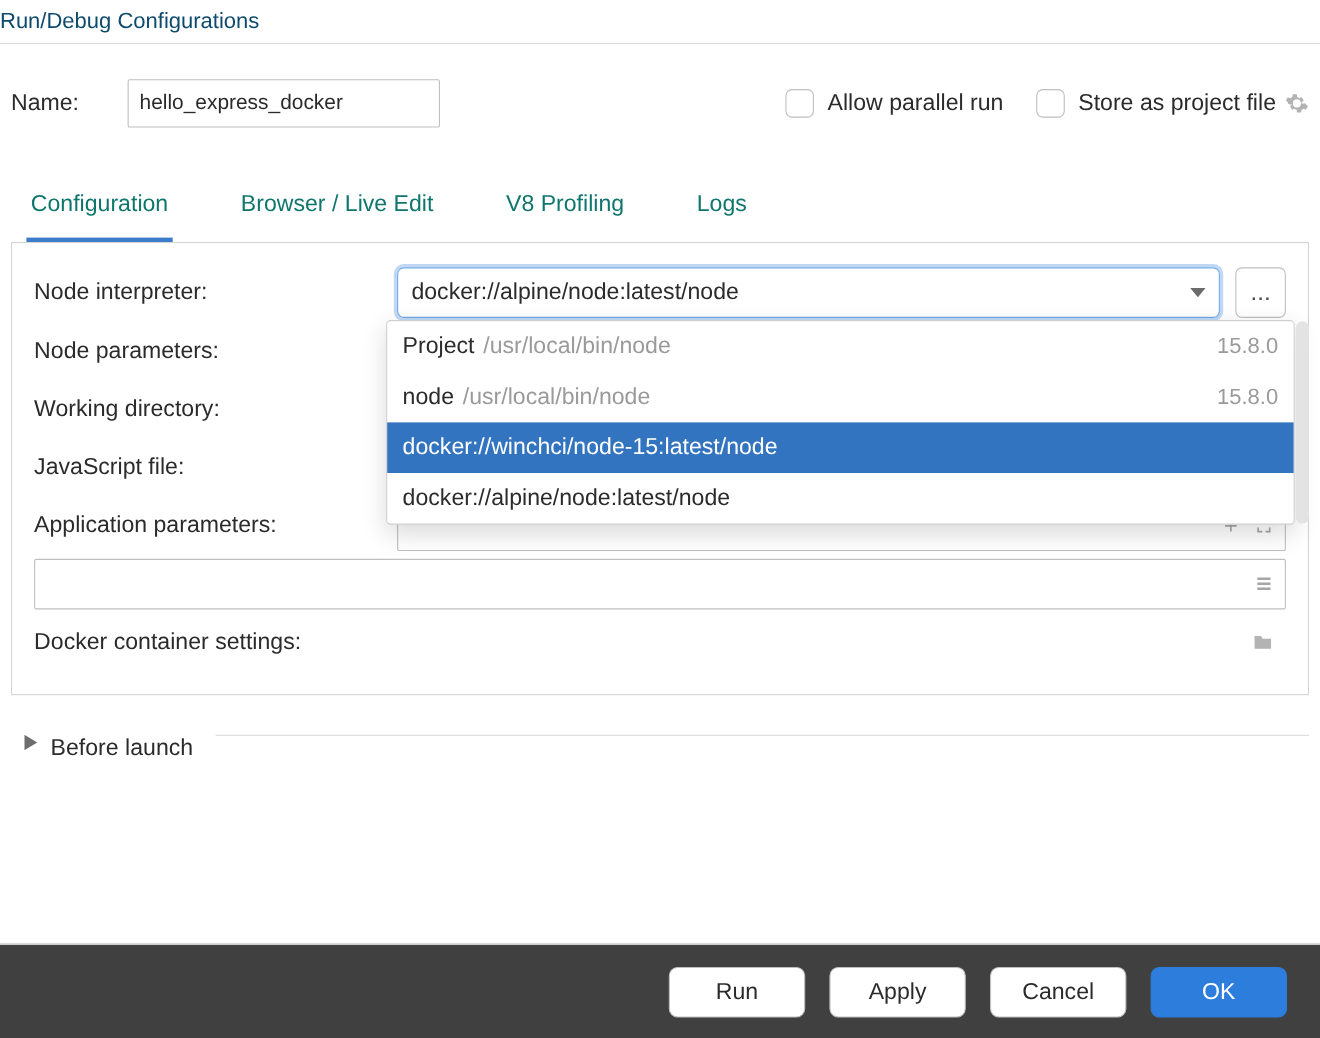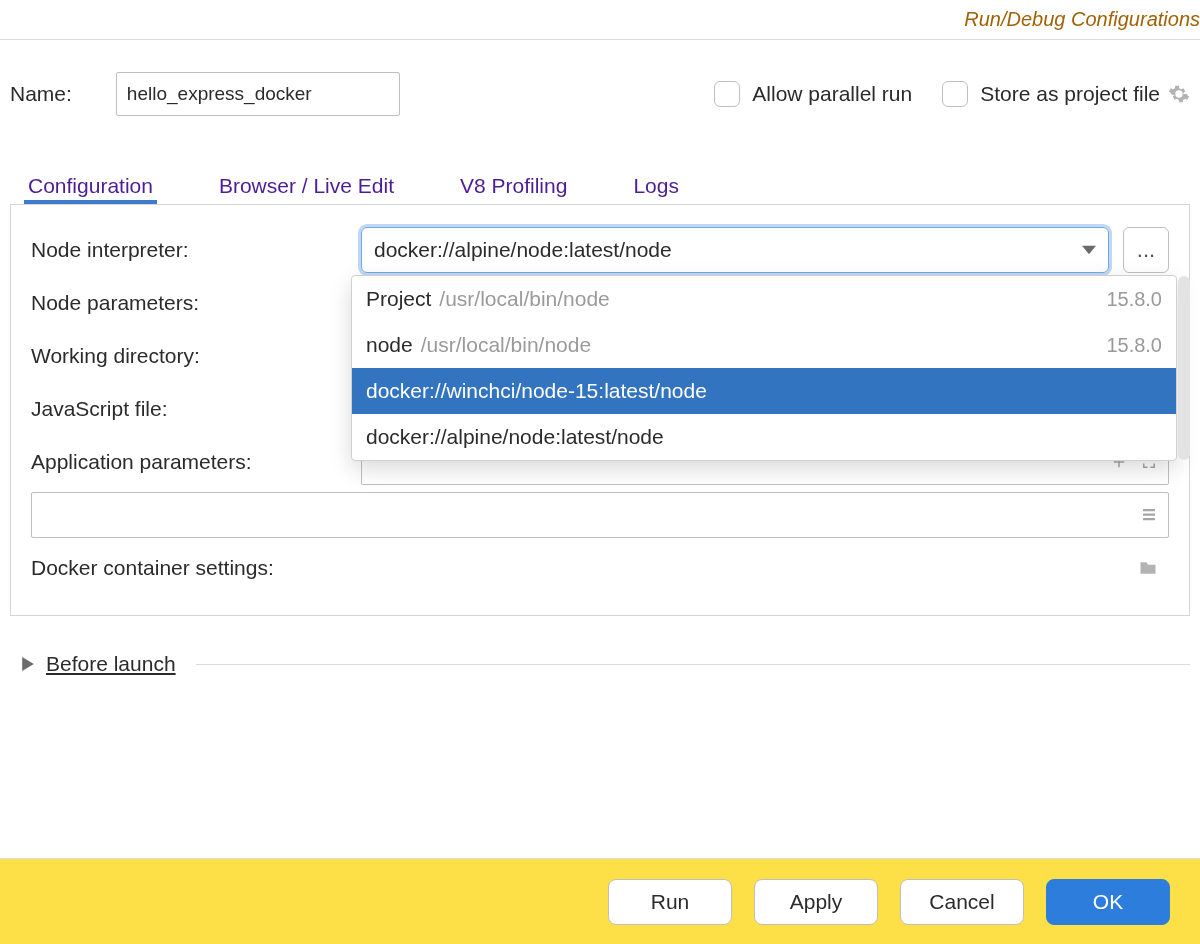--- a/index.html
+++ b/index.html
@@ -6,26 +6,25 @@
   html, body { width: 1200px; height: 944px; }
   body {
     font-family: "Helvetica Neue", Arial, sans-serif;
     font-size: 21px;
     color: #2b2b2b;
     background: #fff;
   }
 
   .title-bar {
     height: 40px;
-    text-align: right;
-    color: #a16207;
+    text-align: left;
+    color: #0c4a6e;
     font-size: 20px;
     padding-top: 8px;
     border-bottom: 1px solid #dcdcdc;
-    font-style: italic;
   }
 
   .top-row {
     display: flex;
     align-items: center;
     padding: 32px 10px 0 10px;
   }
   .top-row .name-label { margin-right: 44px; }
   .name-input {
     width: 284px;
@@ -45,23 +44,23 @@
     margin-right: 12px;
     background: #fff;
   }
   .gear { margin-left: 8px; color: #b3b3b3; }
 
   .tabs {
     display: flex;
     padding: 58px 10px 0 24px;
   }
   .tab {
-    padding: 0 4px 2px 4px;
+    padding: 0 4px 18px 4px;
     margin-right: 58px;
-    color: #4c1d95;
+    color: #0f766e;
   }
   .tab.active {
     border-bottom: 4px solid #3d7cc9;
   }
 
   .config-panel {
     margin: 0 10px 0 10px;
     border: 1px solid #d5d5d5;
     padding: 22px 20px 24px 20px;
     position: relative;
@@ -157,40 +156,39 @@
     right: -14px;
     top: 0;
     width: 12px;
     height: 100%;
     background: #e3e3e3;
     border-radius: 6px;
   }
 
   .before-launch {
     display: flex;
-    align-items: center;
+    align-items: flex-start;
     padding: 36px 10px 0 22px;
-    text-decoration: underline;
   }
   .before-launch .tri {
     color: #6d6d6d;
     margin-right: 12px;
   }
   .before-launch .line {
     flex: 1;
     height: 1px;
     background: #dcdcdc;
     margin-left: 20px;
   }
 
   .button-bar-wrap {
     position: absolute;
     bottom: 0; left: 0; right: 0;
     border-top: 1px solid #dcdcdc;
-    background: #fde047;
+    background: #404040;
     height: 86px;
     display: flex;
     align-items: center;
     justify-content: flex-end;
     padding-right: 30px;
     gap: 22px;
   }
   .btn {
     min-width: 124px;
     height: 46px;

